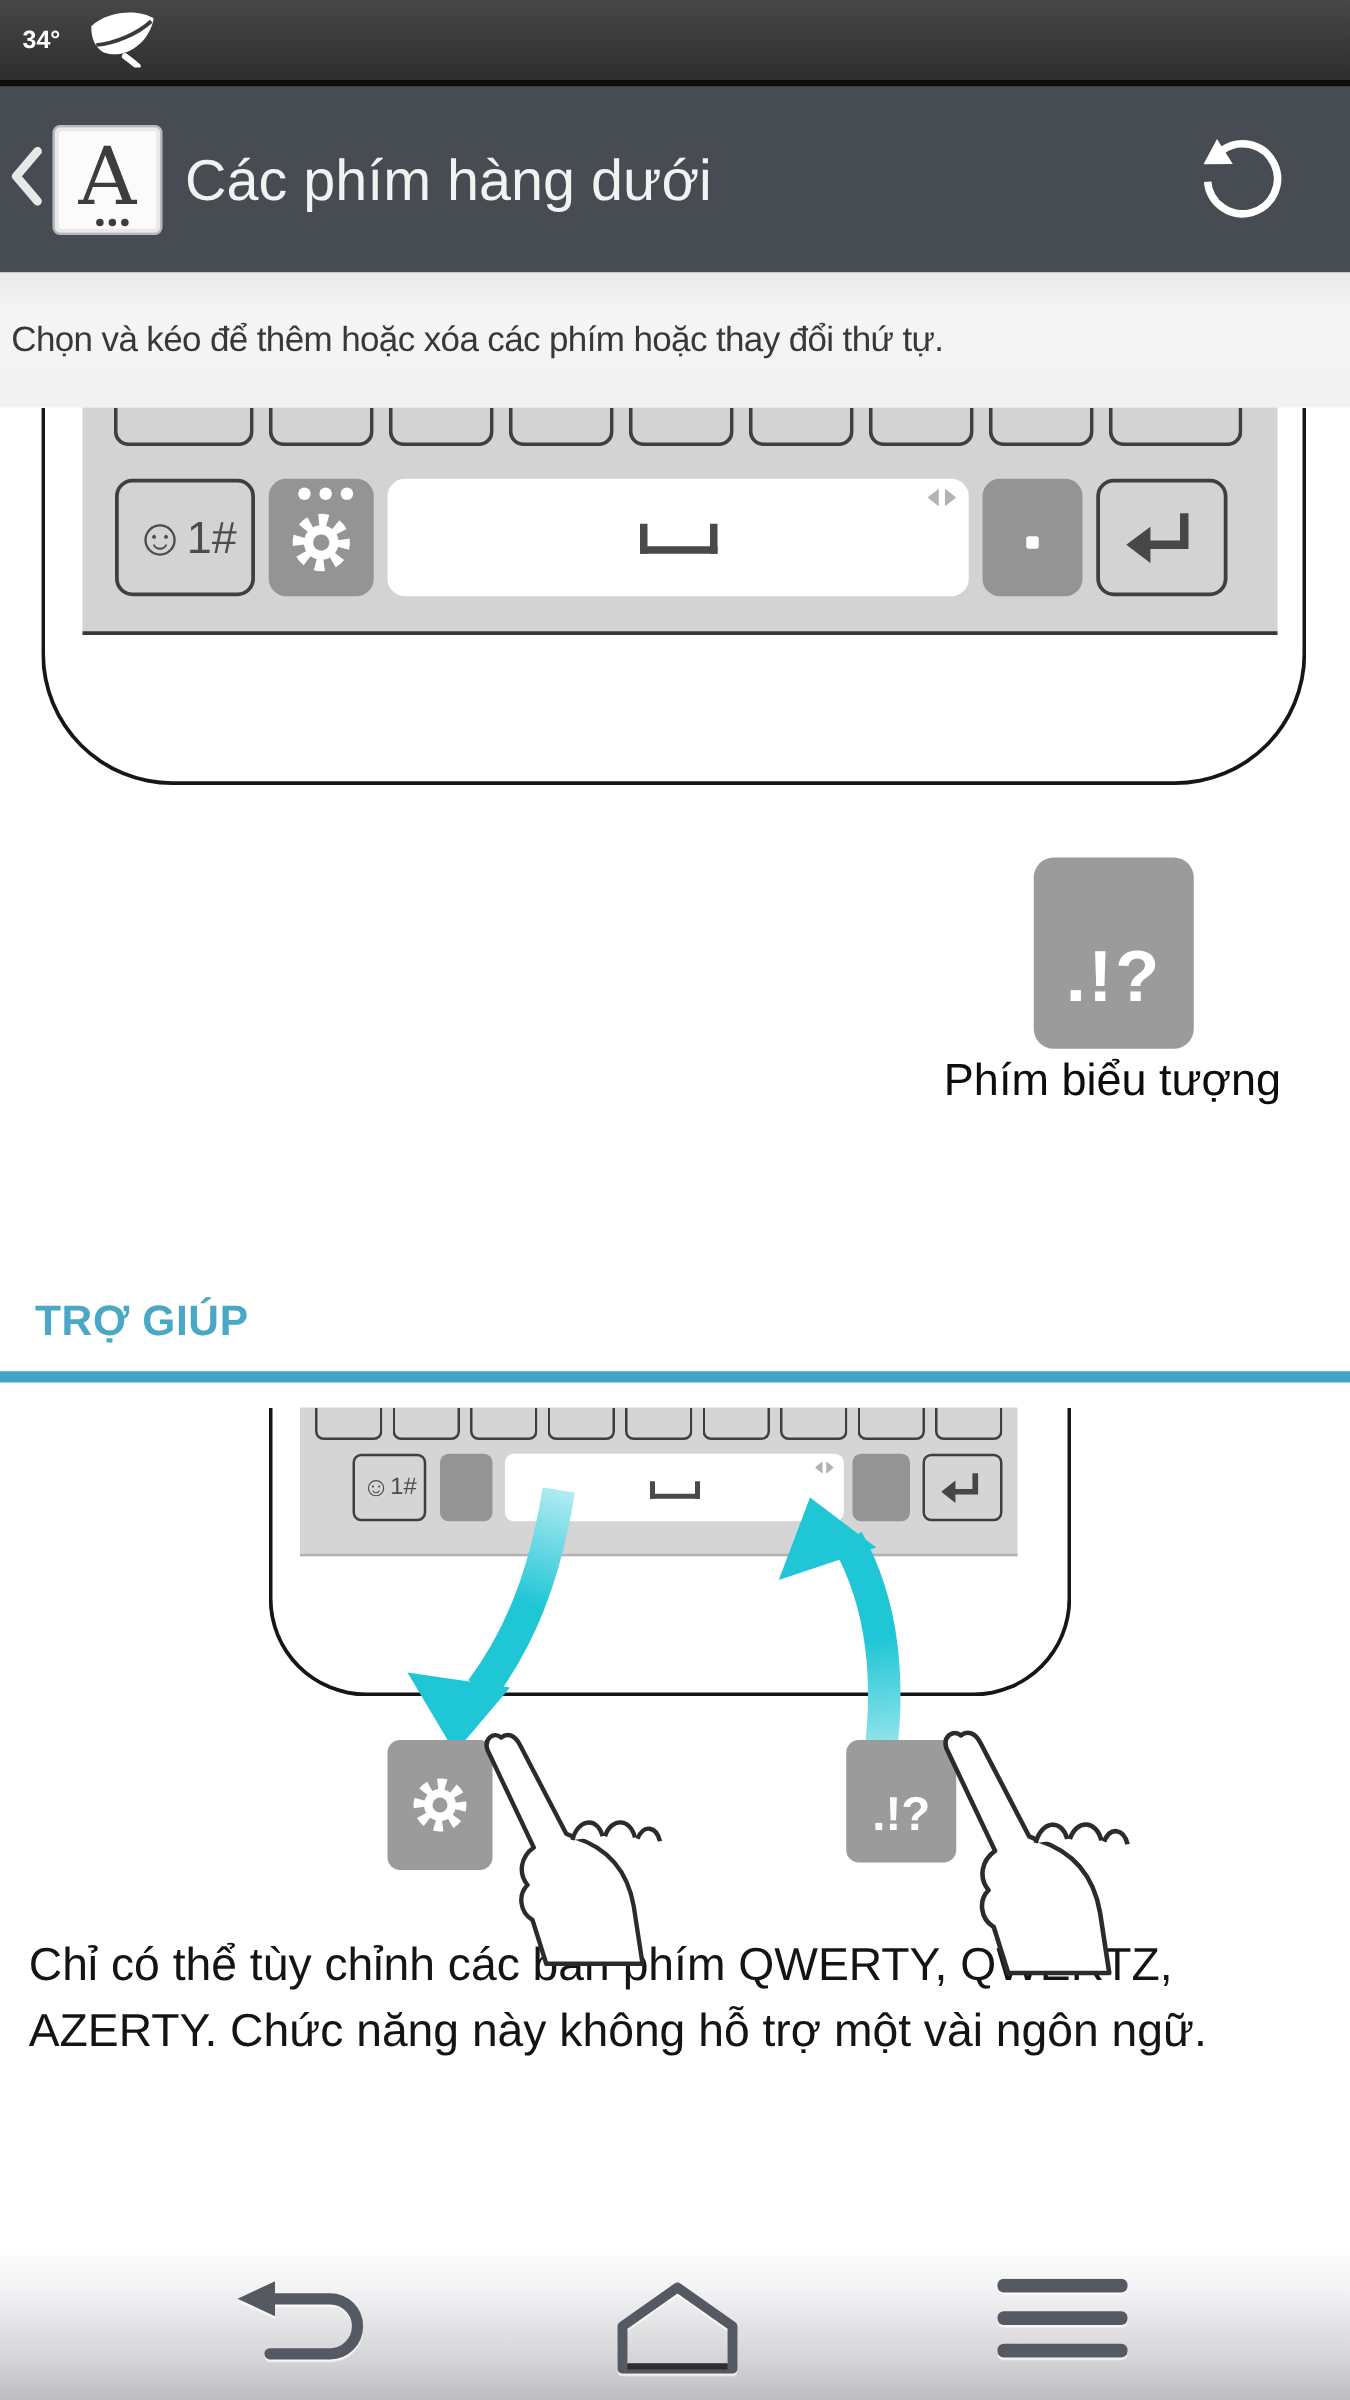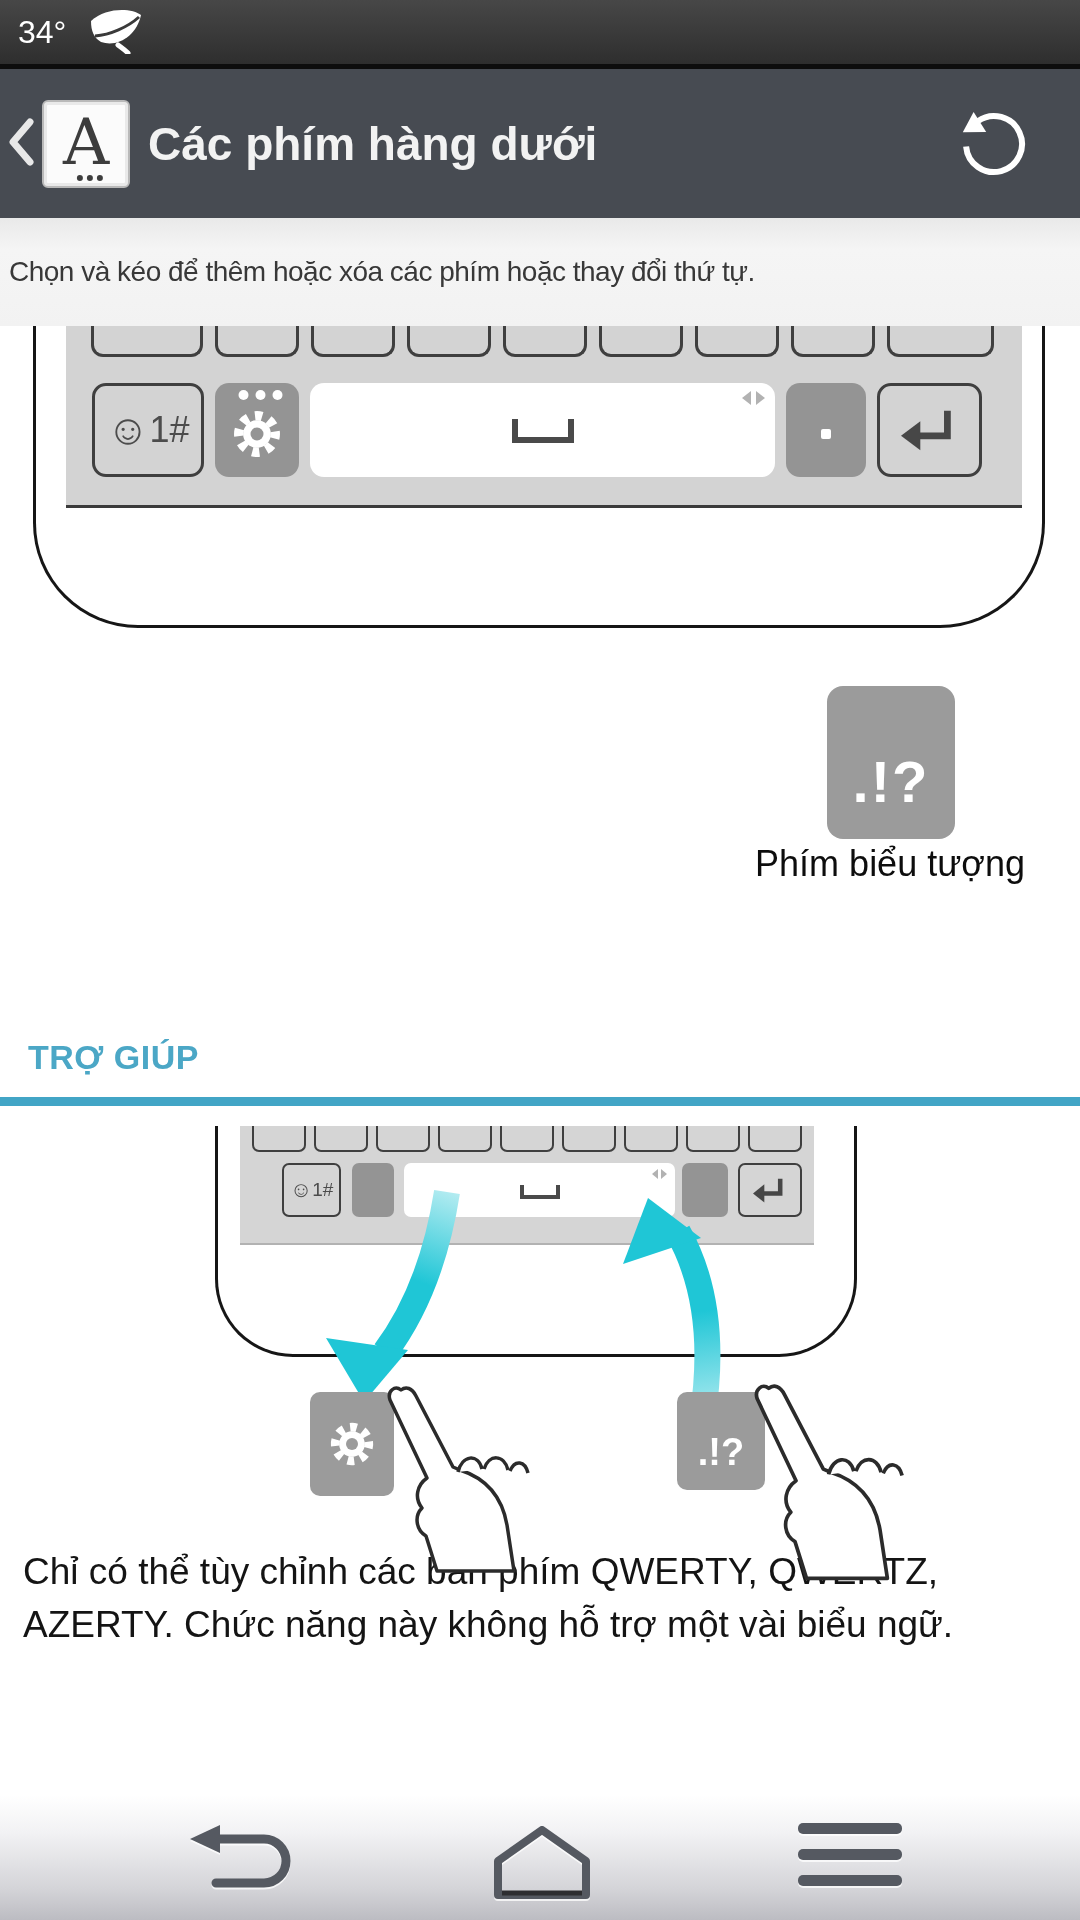--- a/index.html
+++ b/index.html
@@ -3,41 +3,41 @@
 <meta charset="utf-8">
 <style>
   html,body{margin:0;padding:0;}
   body{width:1080px;height:1920px;position:relative;background:#fff;overflow:hidden;
        font-family:"Liberation Sans","DejaVu Sans",sans-serif;}
 
   
   .status-bar{position:absolute;left:0;top:0;width:1080px;height:64px;
     background:linear-gradient(#474747,#2e2e2e);display:flex;align-items:center;color:#fff;}
   .sb-left{display:flex;align-items:center;gap:22px;margin-left:18px;}
-  .sb-temp{font-size:32px;font-weight:normal;}
+  .sb-temp{font-size:20px;font-weight:bold;}
   .sb-right{display:flex;align-items:center;gap:12px;margin-left:auto;margin-right:14px;}
   .sb-pct{font-size:34px;}
   .sb-time{font-size:48px;letter-spacing:-1px;}
   .batt{width:44px;display:flex;flex-direction:column;align-items:center;}
   .batt .nub{width:16px;height:7px;background:#8f8f8f;}
   .batt .body{width:42px;height:52px;border-radius:2px;overflow:hidden;}
   .batt .body .empty{height:23px;background:#8f8f8f;}
   .batt .body .full{height:29px;background:#fff;}
 
   
   .title-bar{position:absolute;left:0;top:64px;width:1080px;height:154px;background:#474b52;
     border-top:5px solid #0d0d0d;box-sizing:border-box;display:flex;align-items:center;}
   .back-chevron{margin-left:6px;}
   .app-icon{width:84px;height:84px;background:#fbfbfb;border:2px solid #b9b9b9;border-radius:6px;
     margin-left:4px;position:relative;display:flex;align-items:center;justify-content:center;
     box-shadow:inset 0 0 0 3px #e9e9e9;}
   .app-icon .letterA{font-family:"DejaVu Serif","Liberation Serif",serif;font-size:64px;color:#3d3d3d;line-height:1;margin-top:-4px;}
   .app-icon .dots{position:absolute;bottom:5px;left:50%;transform:translateX(-35%);display:flex;gap:4px;}
   .app-icon .dots i{width:6px;height:6px;border-radius:50%;background:#3d3d3d;}
-  .page-title{color:#f2f2f2;font-size:46px;margin-left:18px;white-space:nowrap;font-weight:bold;}
+  .page-title{color:#f2f2f2;font-size:46px;margin-left:18px;white-space:nowrap;}
   .reset-btn{margin-left:auto;margin-right:50px;}
 
   
   .instruction-bar{position:absolute;left:0;top:218px;width:1080px;height:108px;
     background:linear-gradient(#e9e9e9,#f5f5f5 30%,#f2f2f2);display:flex;align-items:center;}
   .instruction-text{font-size:28px;color:#383838;margin-left:9px;white-space:nowrap;letter-spacing:-0.5px;}
 
   
   .phone{position:absolute;left:33px;top:326px;width:1012px;height:302px;box-sizing:border-box;
     border-left:3px solid #161616;border-right:3px solid #161616;border-bottom:3px solid #161616;
@@ -296,21 +296,21 @@
   <g transform="translate(753,256) scale(1.05)">
     <path d="M15,6 C9,1 1,7 4,16 L41,94 C31,101 28,114 36,124 C28,132 30,146 40,152 L51,187 L128,187 L121,141 C116,112 99,94 74,86 L67,83 L30,12 C26,4 20,2 15,6 Z" fill="#fff" stroke="#2b2b2b" stroke-width="3.5" stroke-linejoin="round"></path>
     <path d="M72,88 C76,71 92,69 96,85" fill="#fff" stroke="#2b2b2b" stroke-width="3.5"></path>
     <path d="M98,85 C103,70 118,70 122,86" fill="#fff" stroke="#2b2b2b" stroke-width="3.5"></path>
     <path d="M124,87 C129,75 139,77 142,89" fill="#fff" stroke="#2b2b2b" stroke-width="3.5"></path>
   </g>
 </svg>
 
 <div class="help-note">
   <div>Chỉ có thể tùy chỉnh các bàn phím QWERTY, QWERTZ,</div>
-  <div>AZERTY. Chức năng này không hỗ trợ một vài biểu ngữ.</div>
+  <div>AZERTY. Chức năng này không hỗ trợ một vài ngôn ngữ.</div>
 </div>
 
 <div class="nav-bar">
   <span class="nav-btn nav-back">
     <svg width="118" height="72" viewBox="0 0 118 72">
       <path d="M30,16 H80 A22,22 0 0 1 80,60 H32" stroke="#555961" stroke-width="9" fill="none" stroke-linecap="round"></path>
       <polygon points="6,16 36,2 36,30" fill="#555961"></polygon>
     </svg>
   </span>
   <span class="nav-btn nav-home">

